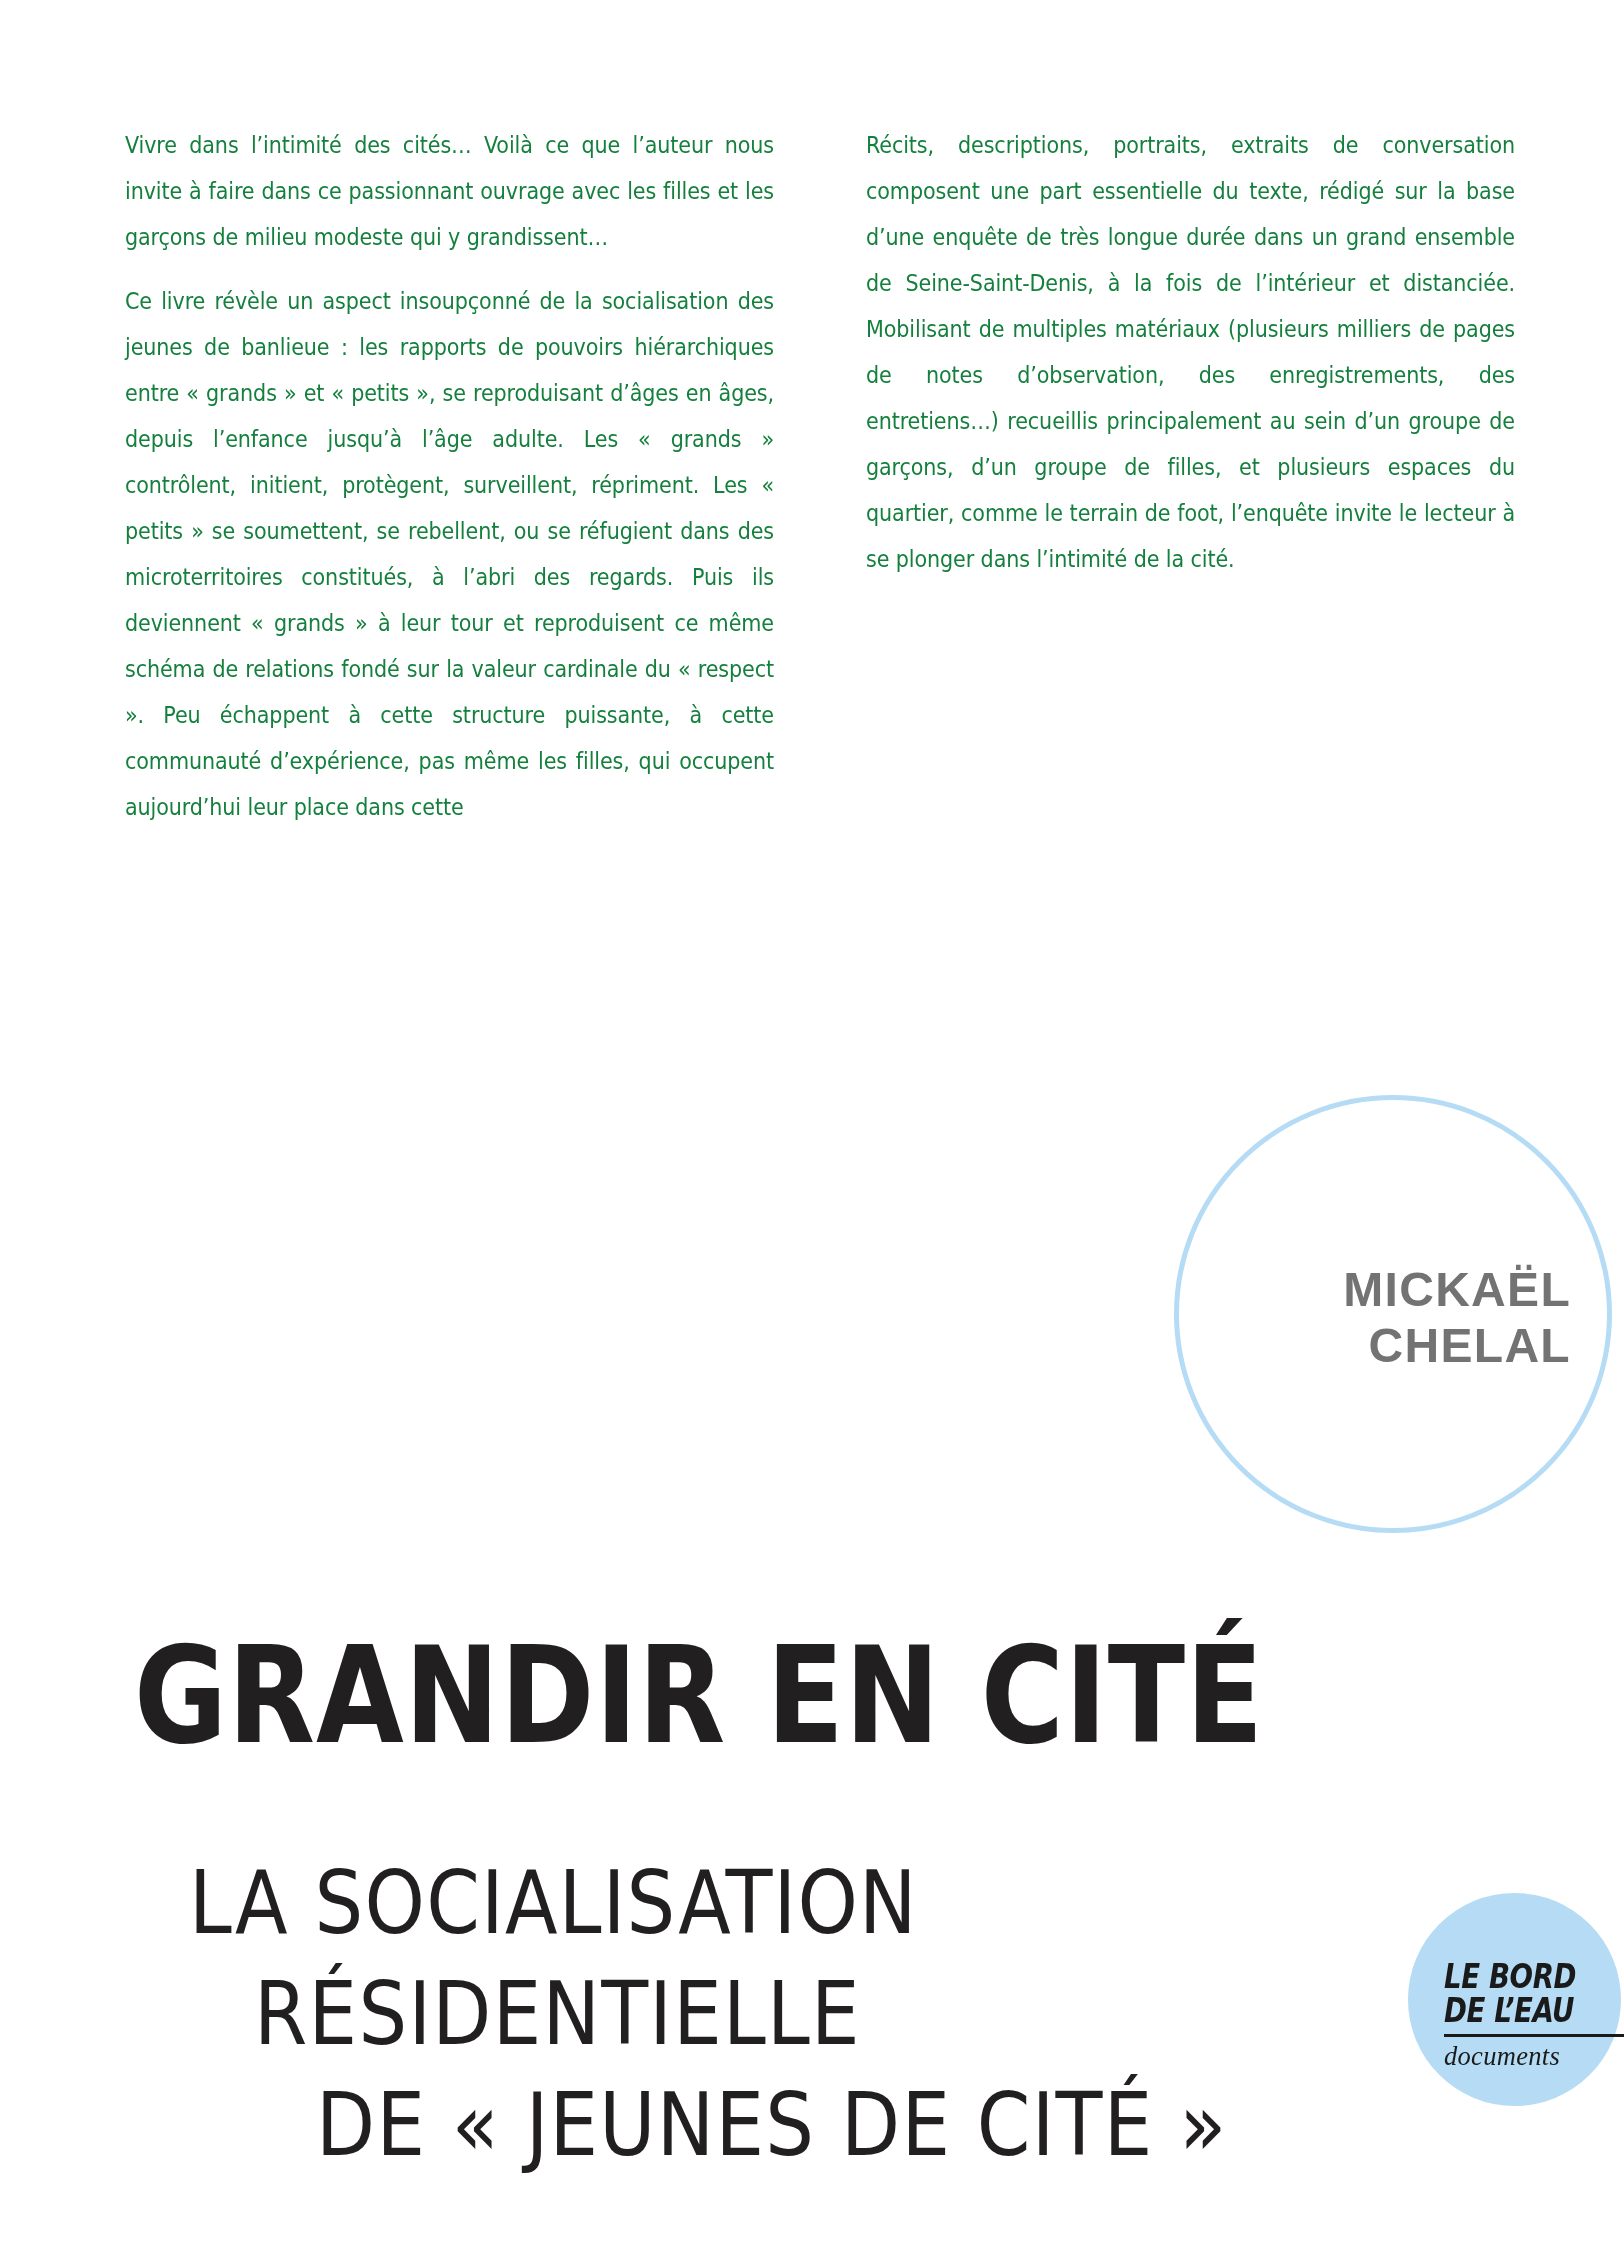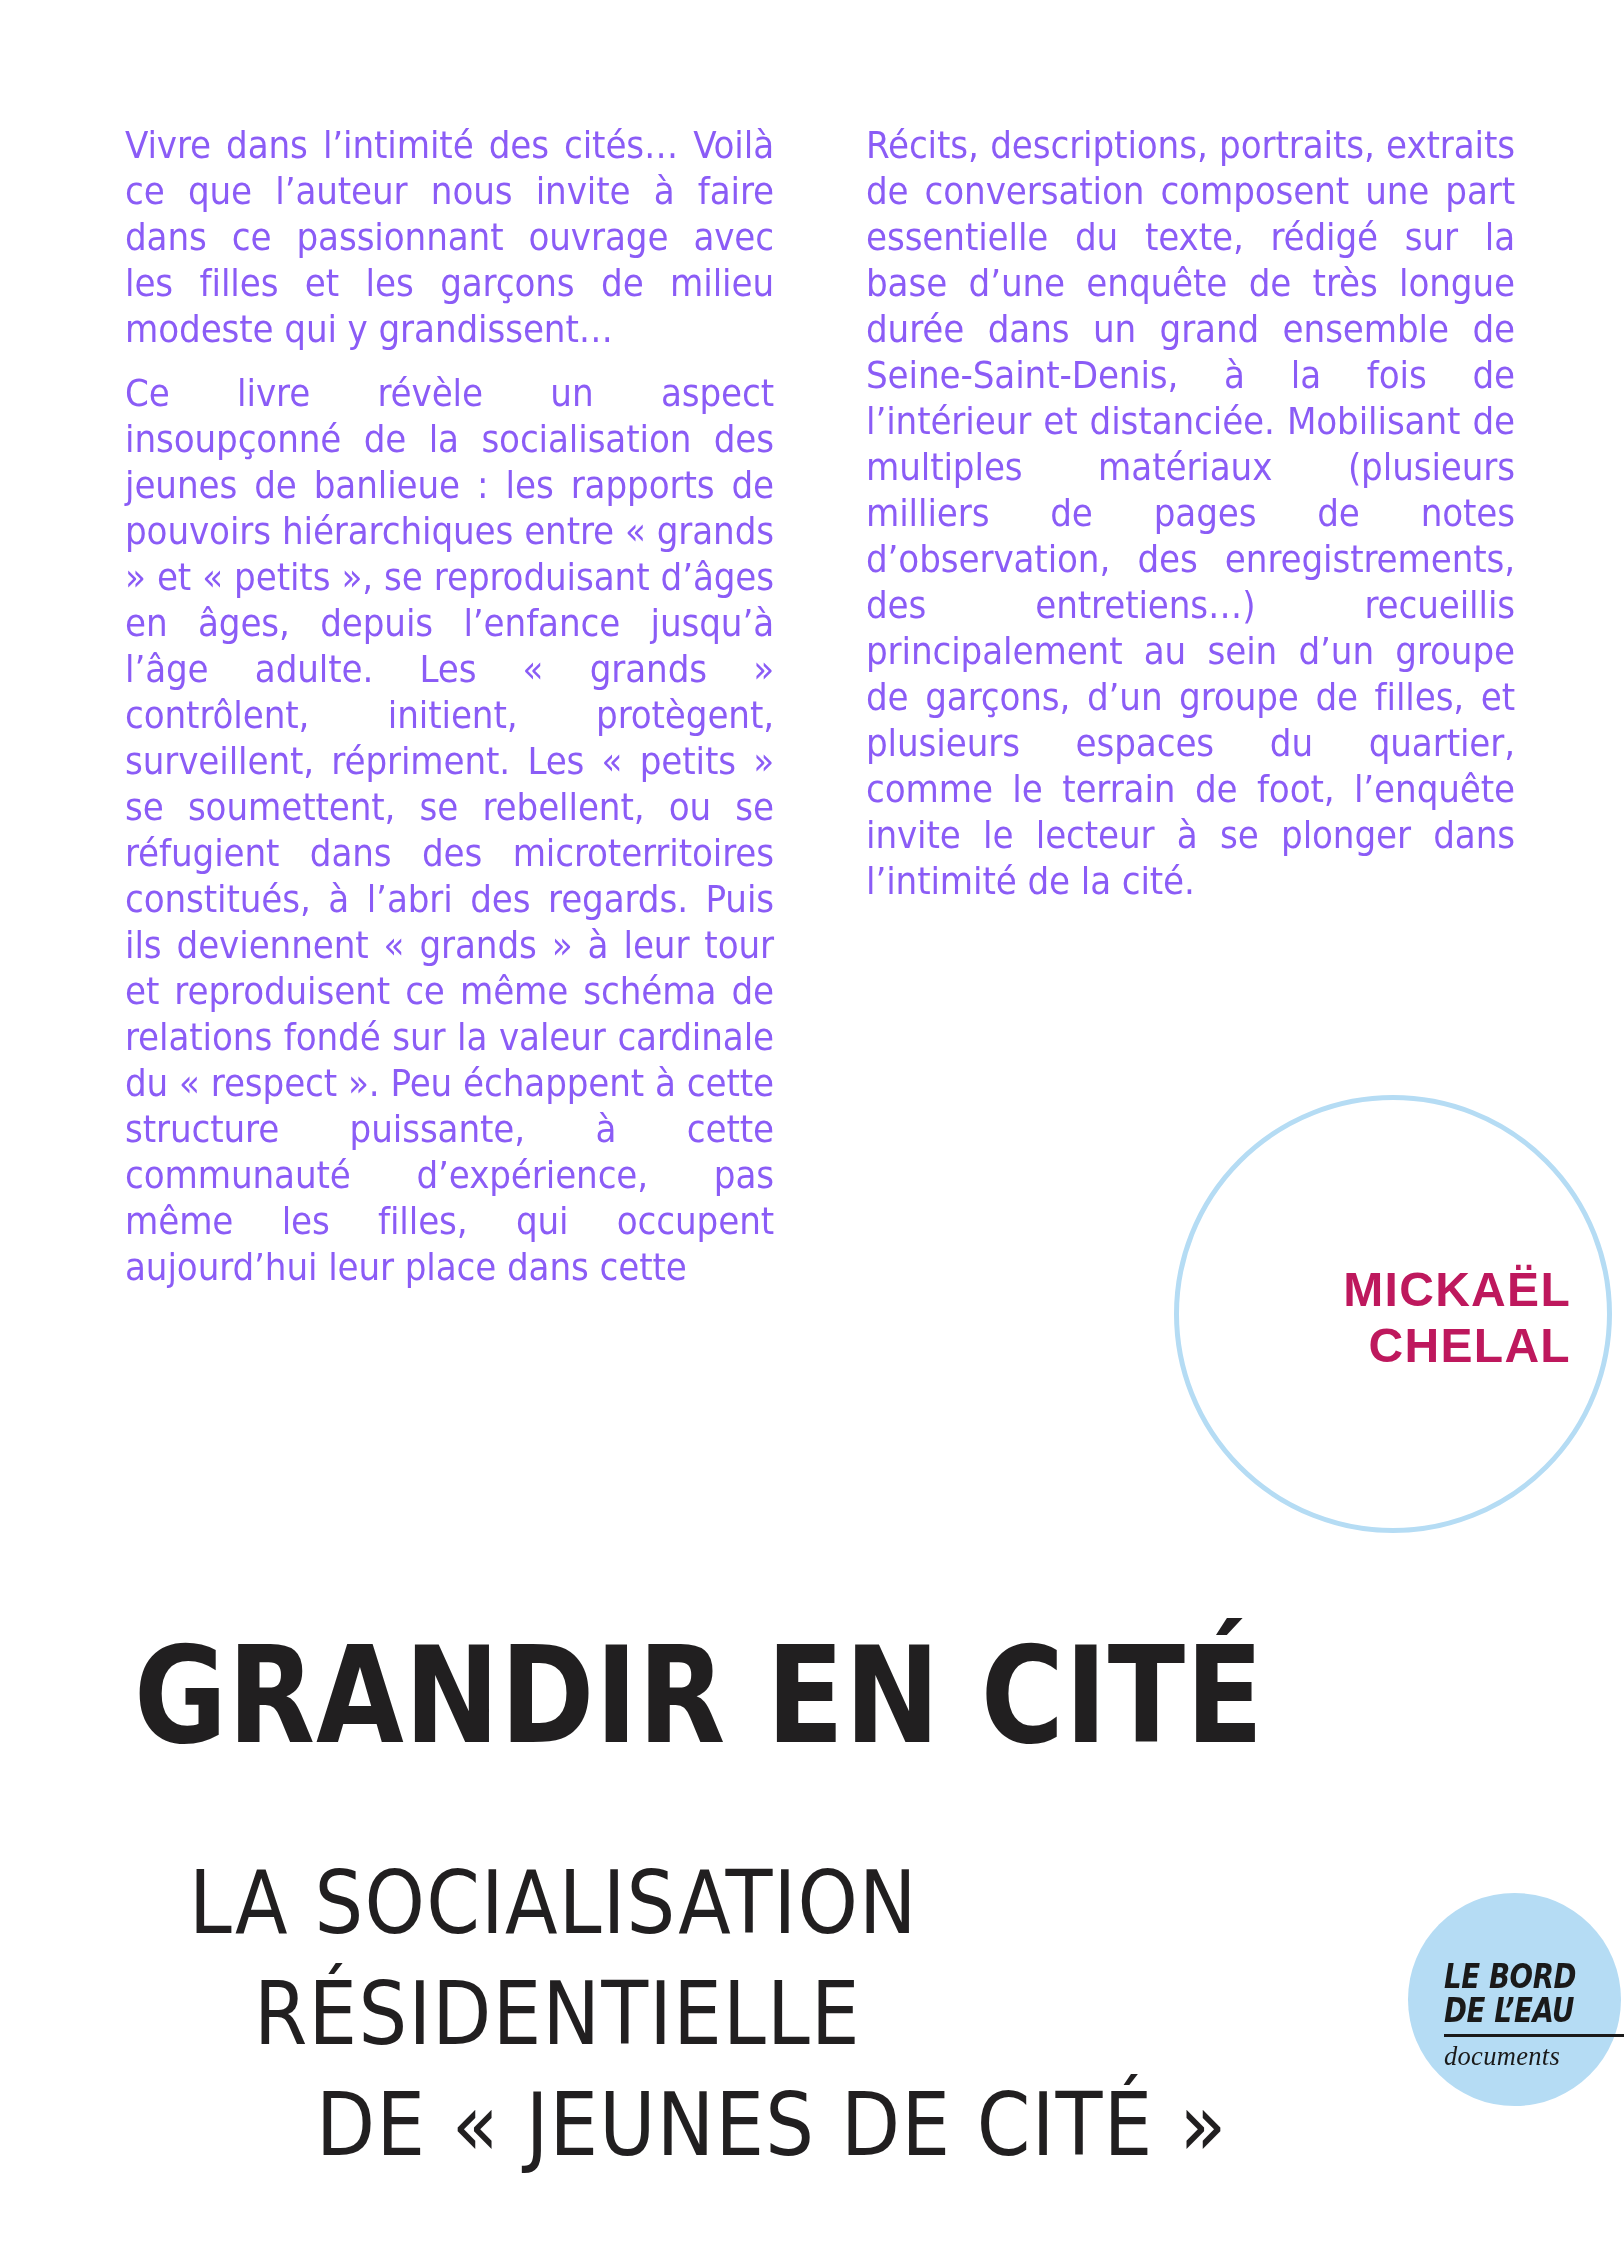--- a/index.html
+++ b/index.html
@@ -26,24 +26,24 @@
     width: 1391px;
     display: flex;
     gap: 92px;
   }
   .blurb-col {
     width: 649px;
   }
   .blurb-col p {
     margin: 0 0 17.6px 0;
     font-family: "DejaVu Sans Condensed", "Liberation Sans Narrow", "Liberation Sans", sans-serif;
-    font-size: 38px;
+    font-size: 23px;
     line-height: 46px;
     font-weight: 400;
-    color: #8b5cf6;
+    color: #15803d;
     text-align: justify;
     text-justify: inter-word;
     -webkit-font-smoothing: antialiased;
     letter-spacing: -0.1px;
     hyphens: none;
   }
   .blurb-col p:last-child { margin-bottom: 0; }
 
   
   #author-circle {
@@ -60,21 +60,21 @@
     position: absolute;
     left: 1174px;
     top: 1262px;
     width: 397px;
     text-align: right;
     font-family: "Liberation Sans", sans-serif;
     font-weight: 700;
     font-size: 48px;
     line-height: 56px;
     letter-spacing: 1.3px;
-    color: #be185d;
+    color: #737373;
     white-space: pre-line;
   }
 
   
   #main-title {
     position: absolute;
     left: 134px;
     top: 1629px;
     font-family: "DejaVu Sans Condensed", "Liberation Sans Narrow", "Liberation Sans", sans-serif;
     font-weight: 700;

